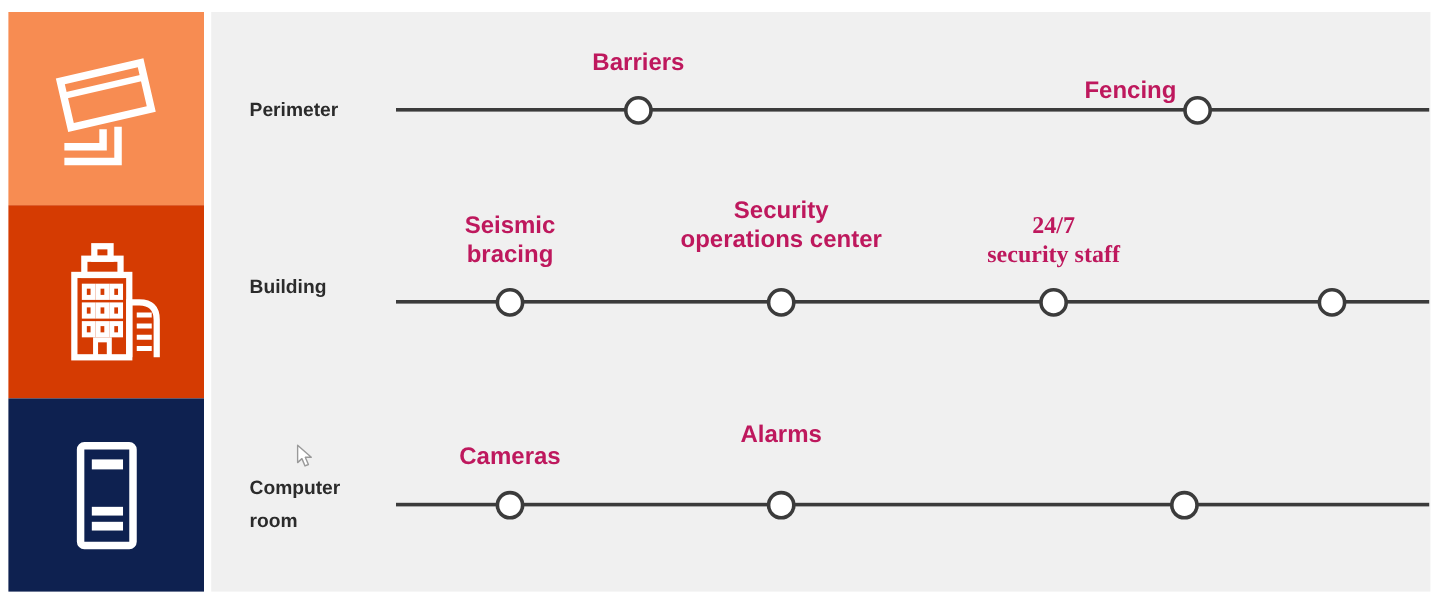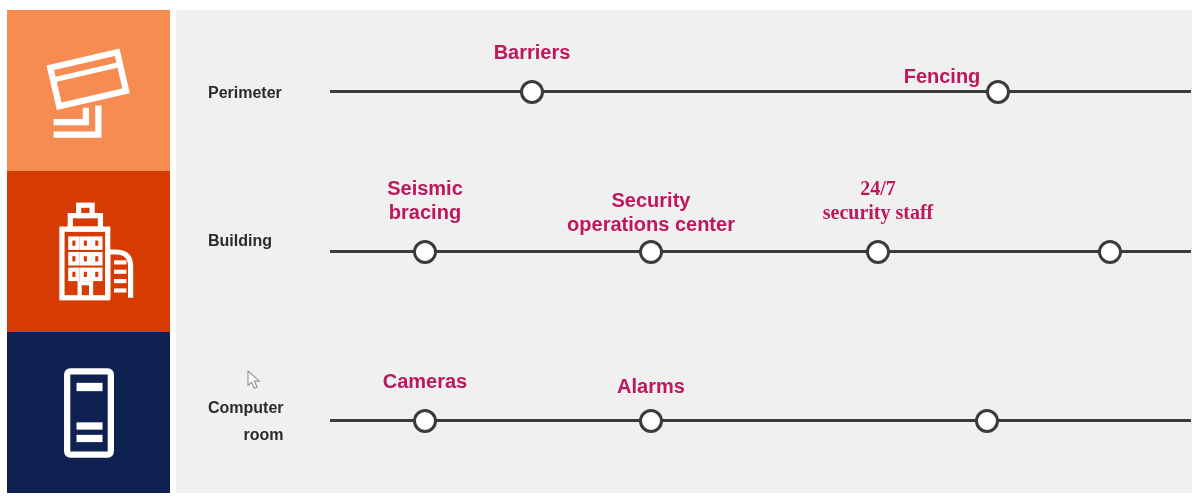--- a/index.html
+++ b/index.html
@@ -113,34 +113,34 @@
   <div class="node-label" style="left:532px;top:64px;">Barriers</div>
   <div class="node" style="left:520px;top:80px;"></div>
   <div class="node-label" style="left:942px;top:64px;margin-top:24px;">Fencing</div>
   <div class="node" style="left:986px;top:80px;"></div>
 
   <div class="row-label" style="left:208px;top:240px;">Building</div>
   <div class="tl-line" style="left:330px;top:250px;"></div>
   <div class="node-label" style="left:425px;top:224px;">Seismic
 bracing</div>
   <div class="node" style="left:413px;top:240px;"></div>
-  <div class="node-label" style="left:651px;top:236px;">Security
+  <div class="node-label" style="left:651px;top:212px;">Security
 operations center</div>
   <div class="node" style="left:639px;top:240px;"></div>
   <div class="node-label" style="left:878px;top:224px;font-family:Liberation Serif, serif;">24/7
 security staff</div>
   <div class="node" style="left:866px;top:240px;"></div>
   <div class="node" style="left:1098px;top:240px;"></div>
 
-  <div class="row-label" style="left:208px;top:421px;text-align:right;">Computer
+  <div class="row-label" style="left:208px;top:421px;">Computer
 room</div>
   <div class="tl-line" style="left:330px;top:419px;"></div>
   <div class="node-label" style="left:425px;top:393px;">Cameras</div>
   <div class="node" style="left:413px;top:409px;"></div>
-  <div class="node-label" style="left:651px;top:398px;">Alarms</div>
+  <div class="node-label" style="left:651px;top:374px;">Alarms</div>
   <div class="node" style="left:639px;top:409px;"></div>
   <div class="node" style="left:975px;top:409px;"></div>
 
   <svg class="cursor" width="14" height="20" viewBox="0 0 14 20">
     <polygon points="1,1 1,15.5 4.6,12.2 7.2,18.3 10,17.1 7.4,11.1 12.4,11.1" fill="#ffffff" stroke="#9a9a9a" stroke-width="1.2" stroke-linejoin="round"></polygon>
   </svg>
 
 </div>
 
 </body></html>

